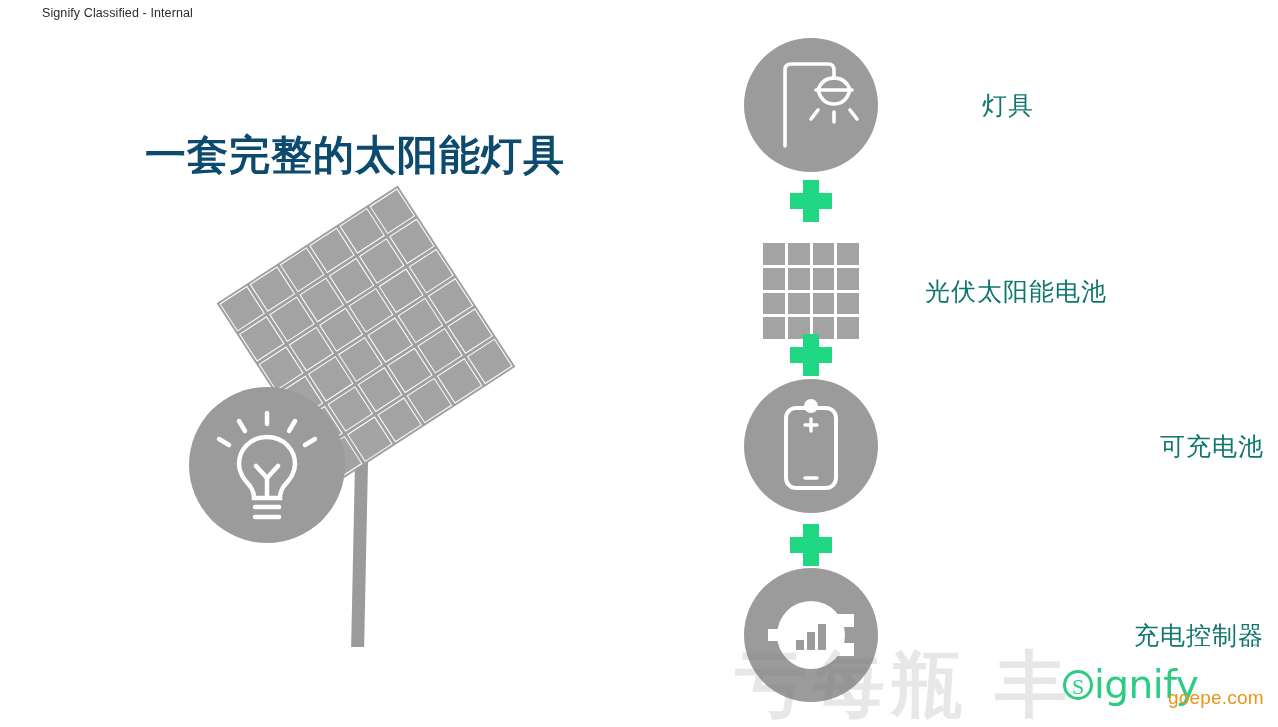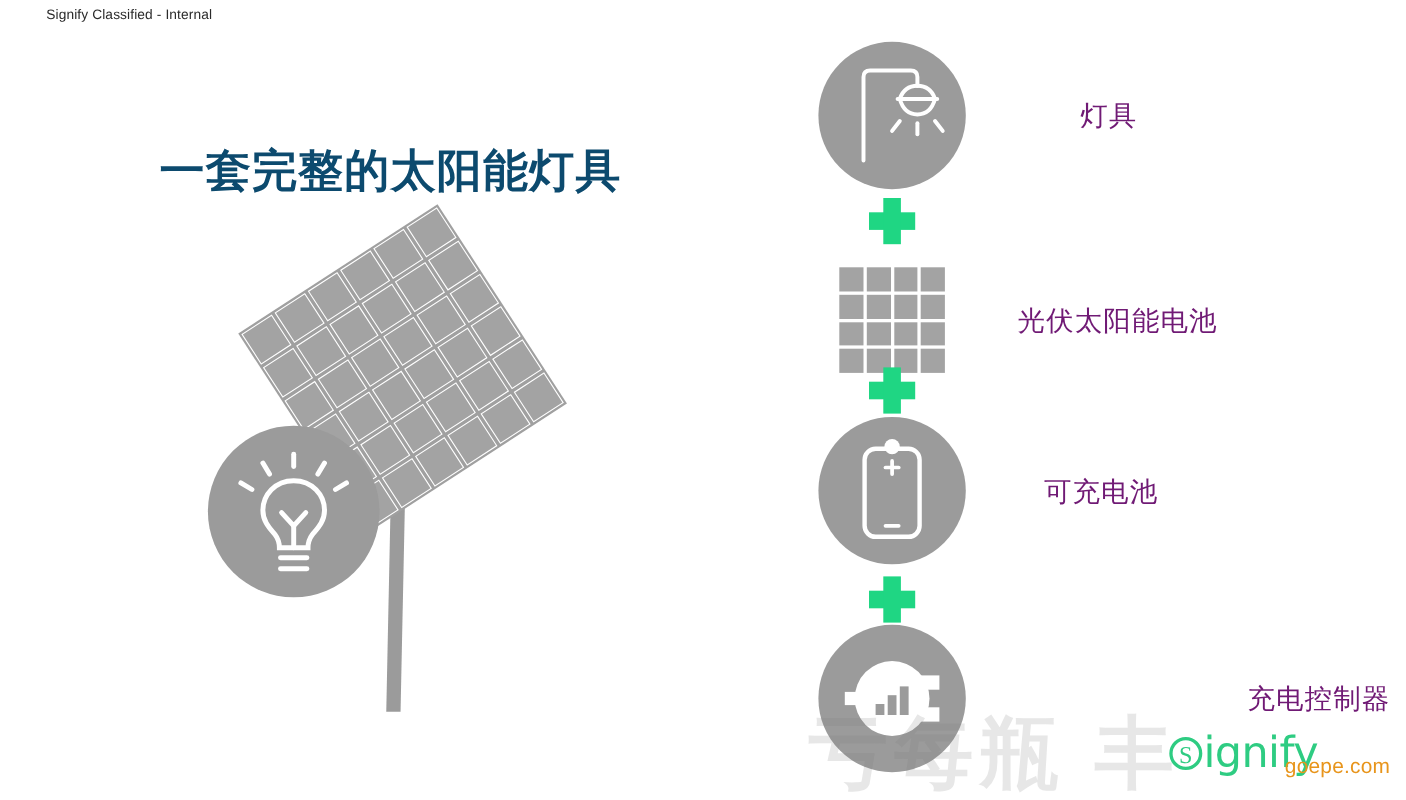--- a/index.html
+++ b/index.html
@@ -116,21 +116,21 @@
   }
   .circle-icon {
     width: 134px;
     height: 134px;
     border-radius: 50%;
     background: #9b9b9b;
     position: relative;
   }
   .row-label {
     font-size: 25px;
-    color: #701a75;
+    color: #0f766e;
     white-space: nowrap;
     letter-spacing: 1px;
   }
 
   
   .pv-grid {
     position: absolute;
     left: 19px;
     top: 19px;
     width: 96px;
@@ -331,21 +331,21 @@
           <div class="cell"></div>
           <div class="cell"></div>
           <div class="cell"></div>
         </div>
       </div>
       <div class="row-label" style="margin-left:47px;">光伏太阳能电池</div>
     </div>
 
     <div class="plus" style="left:46px; top:300px;"></div>
 
-    <div class="row" style="top:345px;">
+    <div class="row" style="top:345px;justify-content:space-between;">
       <div class="icon-slot">
         <div class="circle-icon">
           <svg width="134" height="134" viewBox="0 0 134 134" aria-hidden="true">
             <g fill="none" stroke="#ffffff" stroke-width="4">
               <rect x="42" y="29" width="50" height="80" rx="10" ry="10"></rect>
               <circle cx="67" cy="27" r="7" fill="#ffffff" stroke="none"></circle>
             </g>
             <g stroke="#ffffff" stroke-width="3.4" stroke-linecap="round">
               <path d="M67 40 L67 52"></path>
               <path d="M61 46 L73 46"></path>

